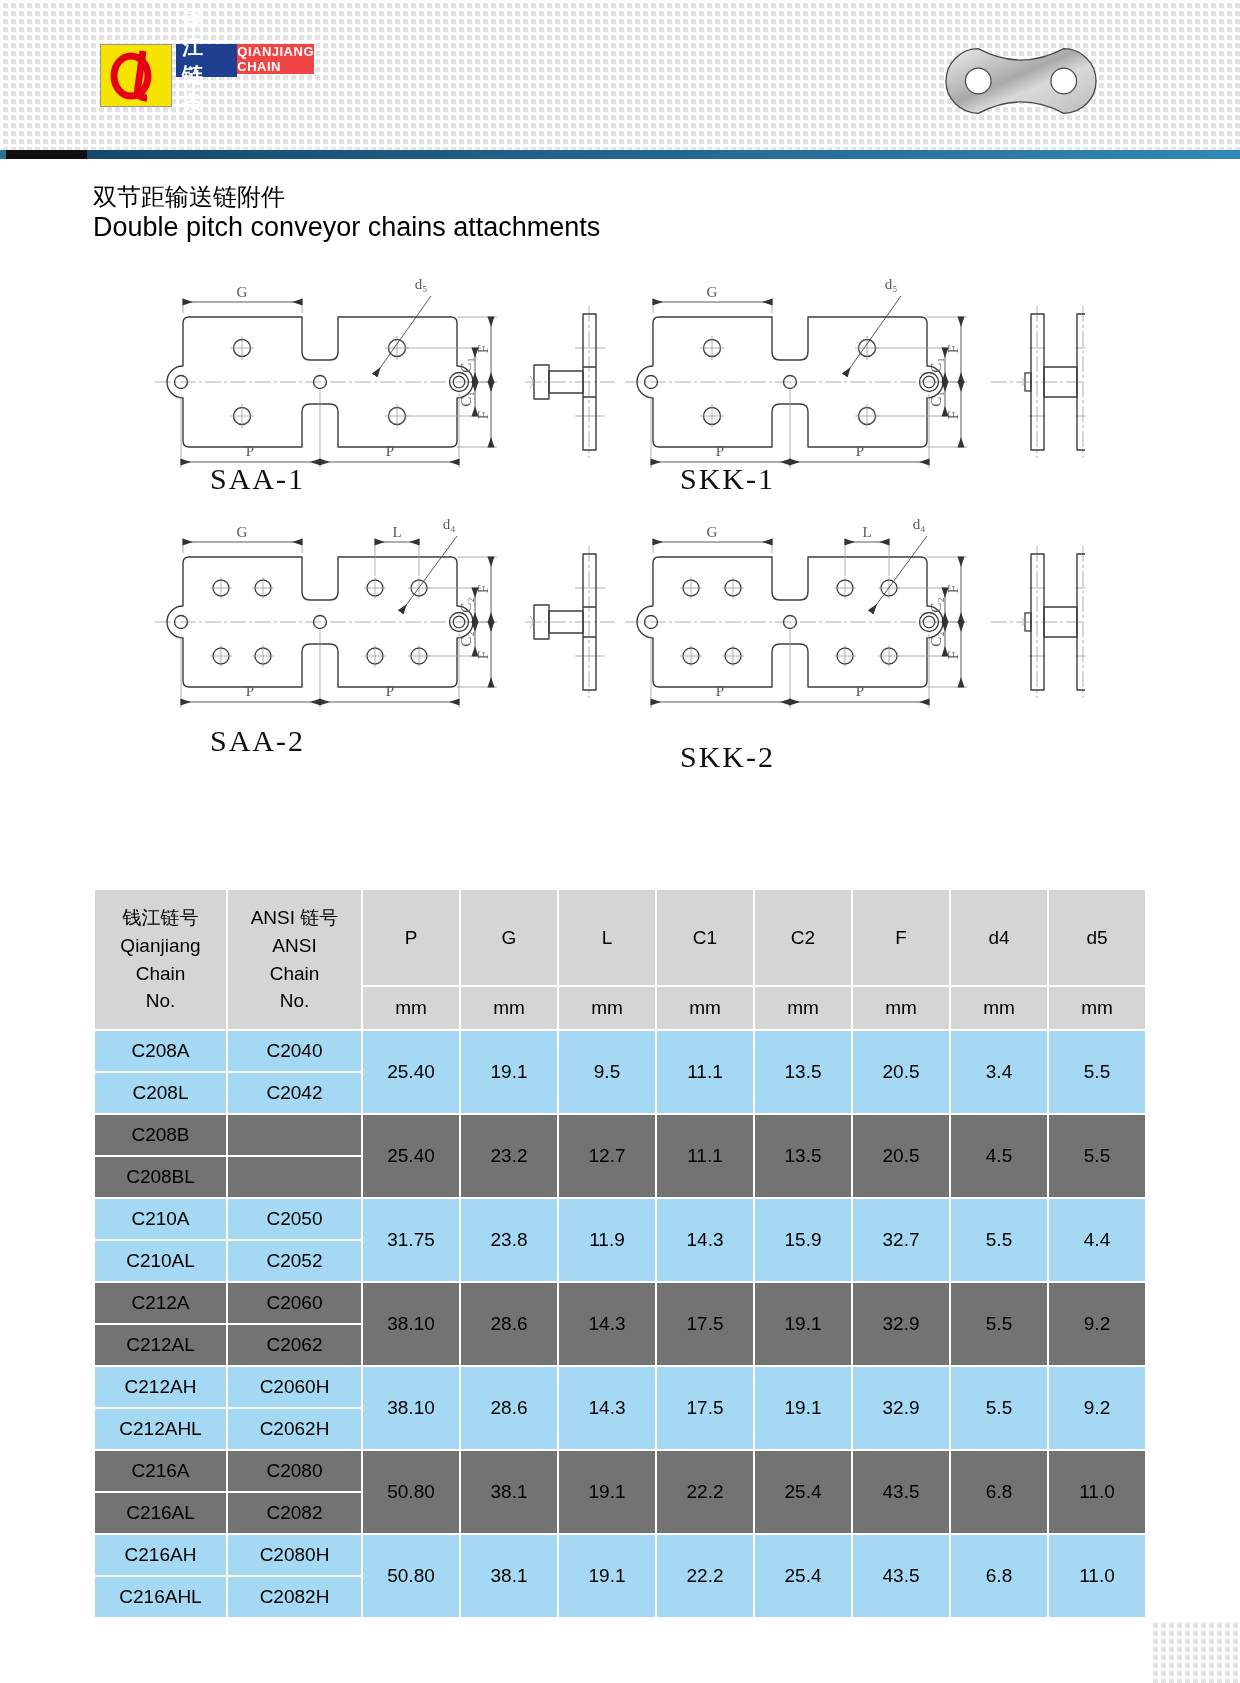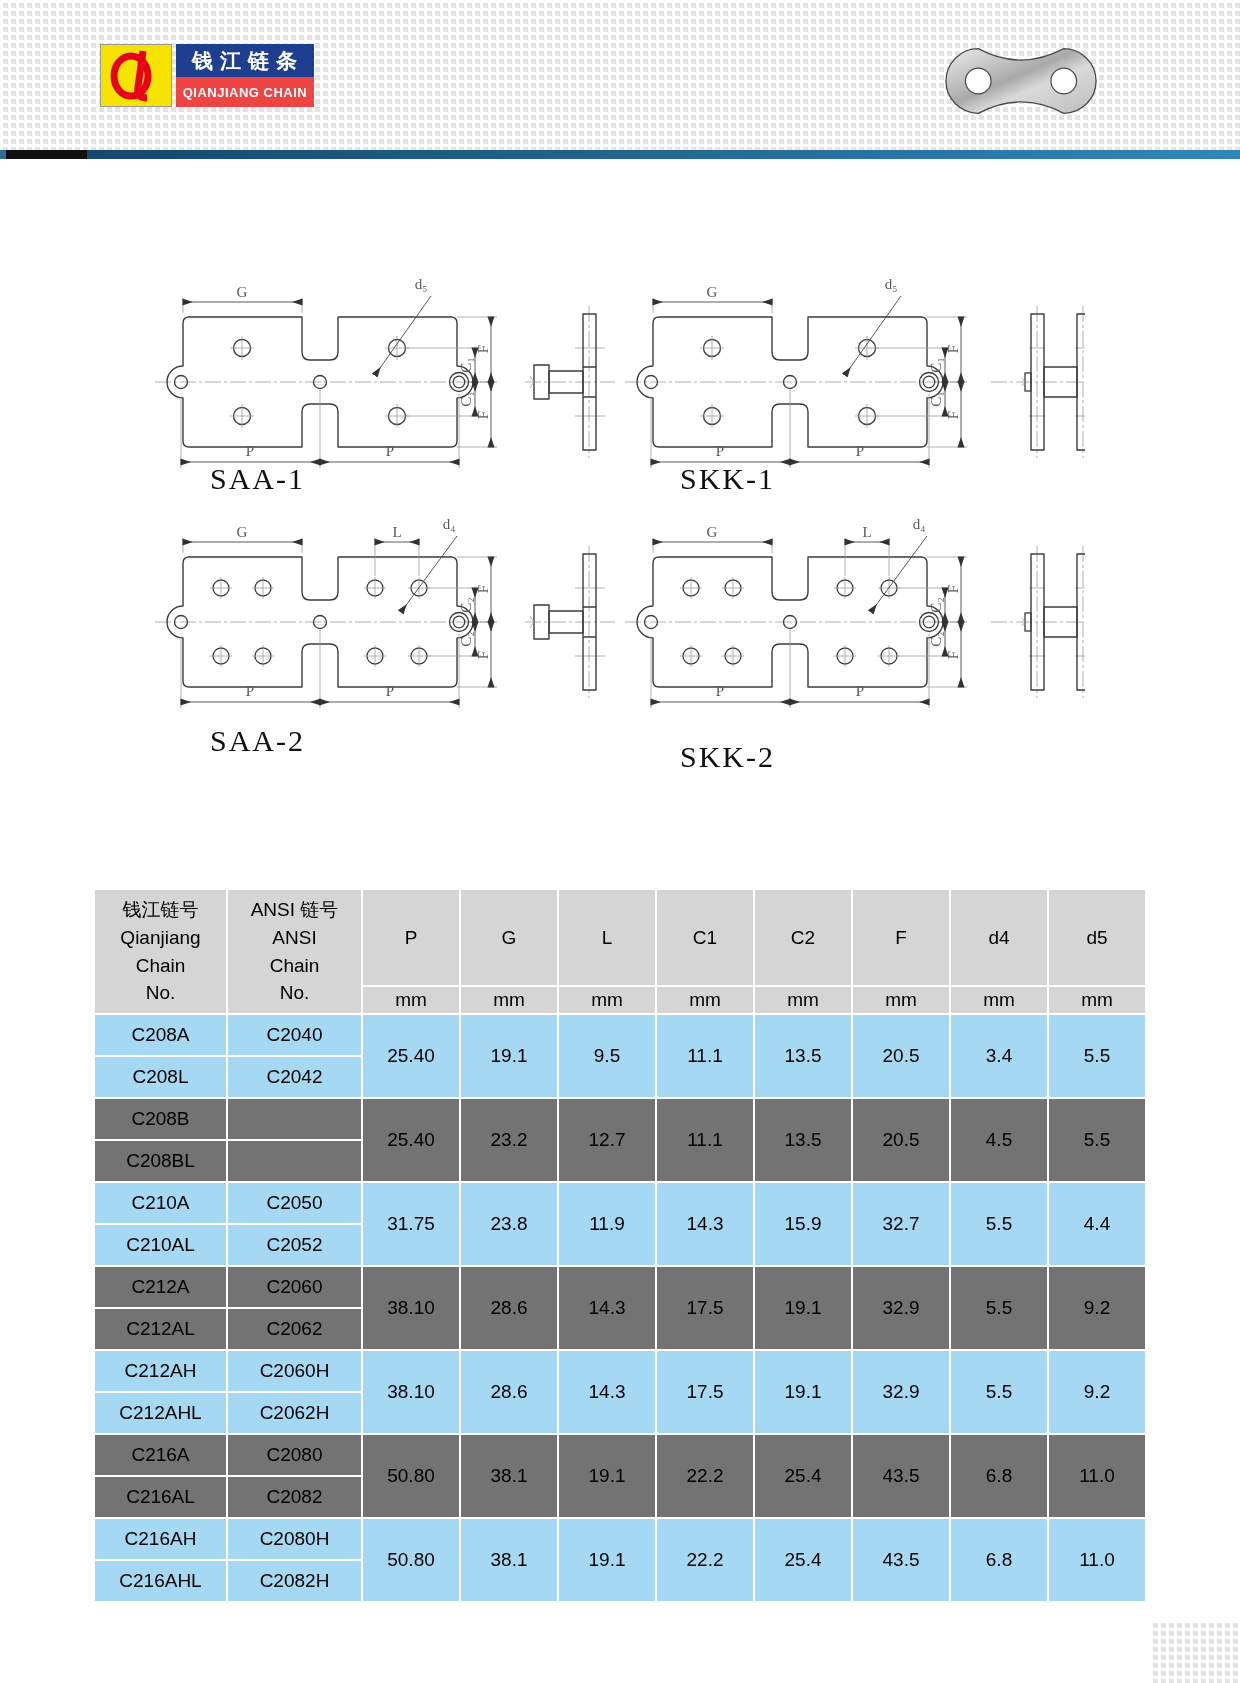--- a/index.html
+++ b/index.html
@@ -17,21 +17,21 @@
   }
   .top-band{position:absolute;left:0;top:0;width:1240px;height:150px;}
   .corner-block{position:absolute;left:1150px;top:1620px;width:90px;height:63px;}
 
   .divider-bar{position:absolute;left:0;top:150px;width:1240px;height:9px;
     background:linear-gradient(90deg,#2f6e94 0 6px,#101010 6px 87px,#15486c 87px,#3387b6 100%);}
 
   
   .logo{position:absolute;left:100px;top:44px;height:63px;display:flex;}
   .logo-mark{width:72px;height:63px;background:#f6e400;border:1px solid #9a9a9a;box-sizing:border-box;}
-  .logo-text{margin-left:4px;width:138px;display:flex;flex-direction:column;}
+  .logo-text{margin-left:4px;width:138px;display:flex;flex-direction:row;}
   .logo-cn{height:33px;background:#1e3f8f;color:#fff;font-size:21px;font-weight:bold;
     letter-spacing:7px;display:flex;align-items:center;justify-content:center;padding-left:6px;box-sizing:border-box;}
   .logo-en{height:30px;background:#ef4444;color:#fff;font-size:13px;font-weight:bold;
     letter-spacing:0.5px;display:flex;align-items:center;justify-content:center;}
 
   .chain-plate{position:absolute;left:945px;top:42px;}
 
   .title-block{position:absolute;left:93px;top:183px;color:#000;}
   .title-cn{font-size:24px;line-height:1.2;}
   .title-en{font-size:27px;line-height:1.15;}
@@ -50,21 +50,21 @@
     font-family:"Liberation Serif",serif;font-size:30px;letter-spacing:2px;color:#101010;}
 
   
   .table-wrap{position:absolute;left:93px;top:888px;}
   table.spec{border-collapse:separate;border-spacing:2px;table-layout:fixed;width:1054px;
     font-size:19px;color:#000;}
   table.spec th,table.spec td{font-weight:normal;text-align:center;vertical-align:middle;padding:0;}
   th.hd{background:#d5d5d5;}
   th.big{white-space:pre-line;line-height:1.45;font-size:19px;}
   tr.hrow1{height:95px;padding-left:24px;}
-  tr.hrow2{height:26px;}
+  tr.hrow2{height:42px;}
   tbody tr{height:40px;padding-left:8px;}
   td.dark{background:#a5d8f3;}
   td.light{background:#737373;margin-top:13px;}
 </style>
 </head>
 <body>
 
 <div class="top-band dots"></div>
 <div class="divider-bar"></div>
 <div class="corner-block dots"></div>
@@ -90,20 +90,22 @@
       <stop offset="0.6" stop-color="#d9d9d9"></stop>
         <stop offset="1" stop-color="#bdbdbd"></stop>
     </linearGradient>
   </defs>
   <path d="M -45,-34 A 34 34 0 1 0 -45,34 Q 0,10 45,34 A 34 34 0 1 0 45,-34 Q 0,-10 -45,-34 Z" fill="url(#steel)" stroke="#4a4a4a" stroke-width="1.4"></path>
   <circle cx="-45" cy="0" r="13.5" fill="#ffffff" stroke="#4a4a4a" stroke-width="1.3"></circle>
   <circle cx="45" cy="0" r="13.5" fill="#ffffff" stroke="#4a4a4a" stroke-width="1.3"></circle>
 </svg>
 
 <div class="title-block">
+  <div class="title-cn">双节距输送链附件</div>
+  <div class="title-en">Double pitch conveyor chains attachments</div>
 </div>
 
 <svg width="0" height="0" style="position:absolute">
   <defs>
     <marker id="arw" viewBox="0 0 10 8" markerWidth="11" markerHeight="9" refX="9.5" refY="4" orient="auto-start-reverse" markerUnits="userSpaceOnUse">
       <path d="M0.5,4 L10,0.8 L10,7.2 Z" fill="#333"></path>
     </marker>
 
     <g id="plate1">
       <line class="thin cl" x1="20" y1="110" x2="356" y2="110"></line>

